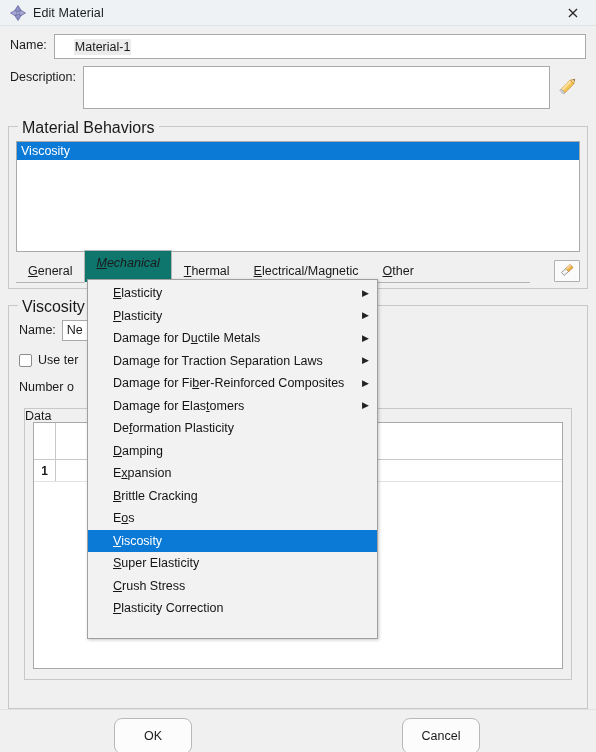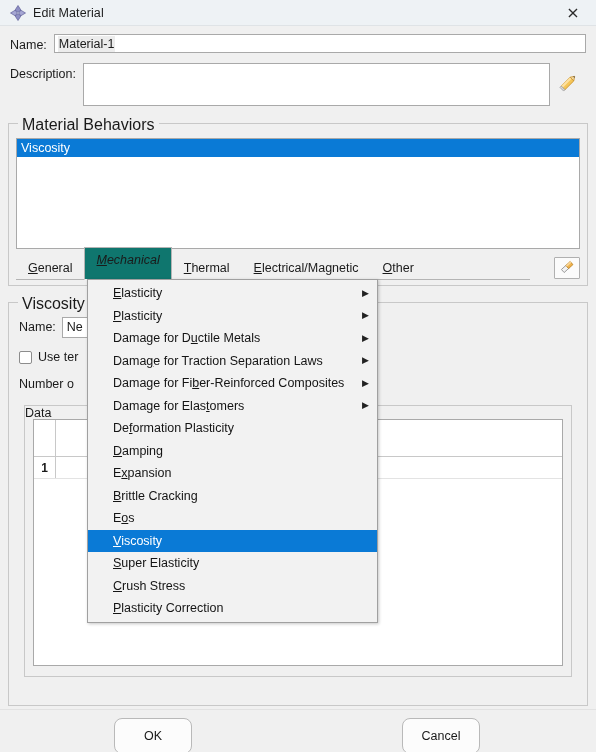--- a/index.html
+++ b/index.html
@@ -63,28 +63,28 @@
   .field-label {
     font-size: 12.5px;
     color: #1a1a1a;
     line-height: 22px;
     white-space: nowrap;
   }
 
   #name-row { margin-top: 8px; }
   #name-input {
     flex: 1;
-    height: 19px;
+    height: 25px;
     margin-left: 7px;
     border: 1px solid #a9a9a9;
     background: #ffffff;
     box-sizing: border-box;
     display: flex;
     align-items: center;
-    padding-left: 3px;
+    padding-left: 19px;
   }
   #name-value {
     font-size: 12.5px;
     background: #ececec;
     padding: 0 1px;
     line-height: 16px;
   }
 
   #desc-row { margin-top: 7px; align-items: flex-start; }
   #desc-input {
@@ -351,21 +351,21 @@
   #menu {
     position: absolute;
     left: 87px;
     top: 279px;
     width: 291px;
     background: #f2f2f2;
     border: 1px solid #a0a0a0;
     box-shadow: 1px 1px 3px rgba(0,0,0,.22);
     z-index: 50;
     box-sizing: border-box;
-    padding: 2px 0 2px 0;
+    padding: 2px 0 18px 0;
   }
   .menu-item {
     height: 22.5px;
     display: flex;
     align-items: center;
     font-size: 12.5px;
     color: #141414;
     padding-left: 25px;
     padding-right: 8px;
     white-space: nowrap;

